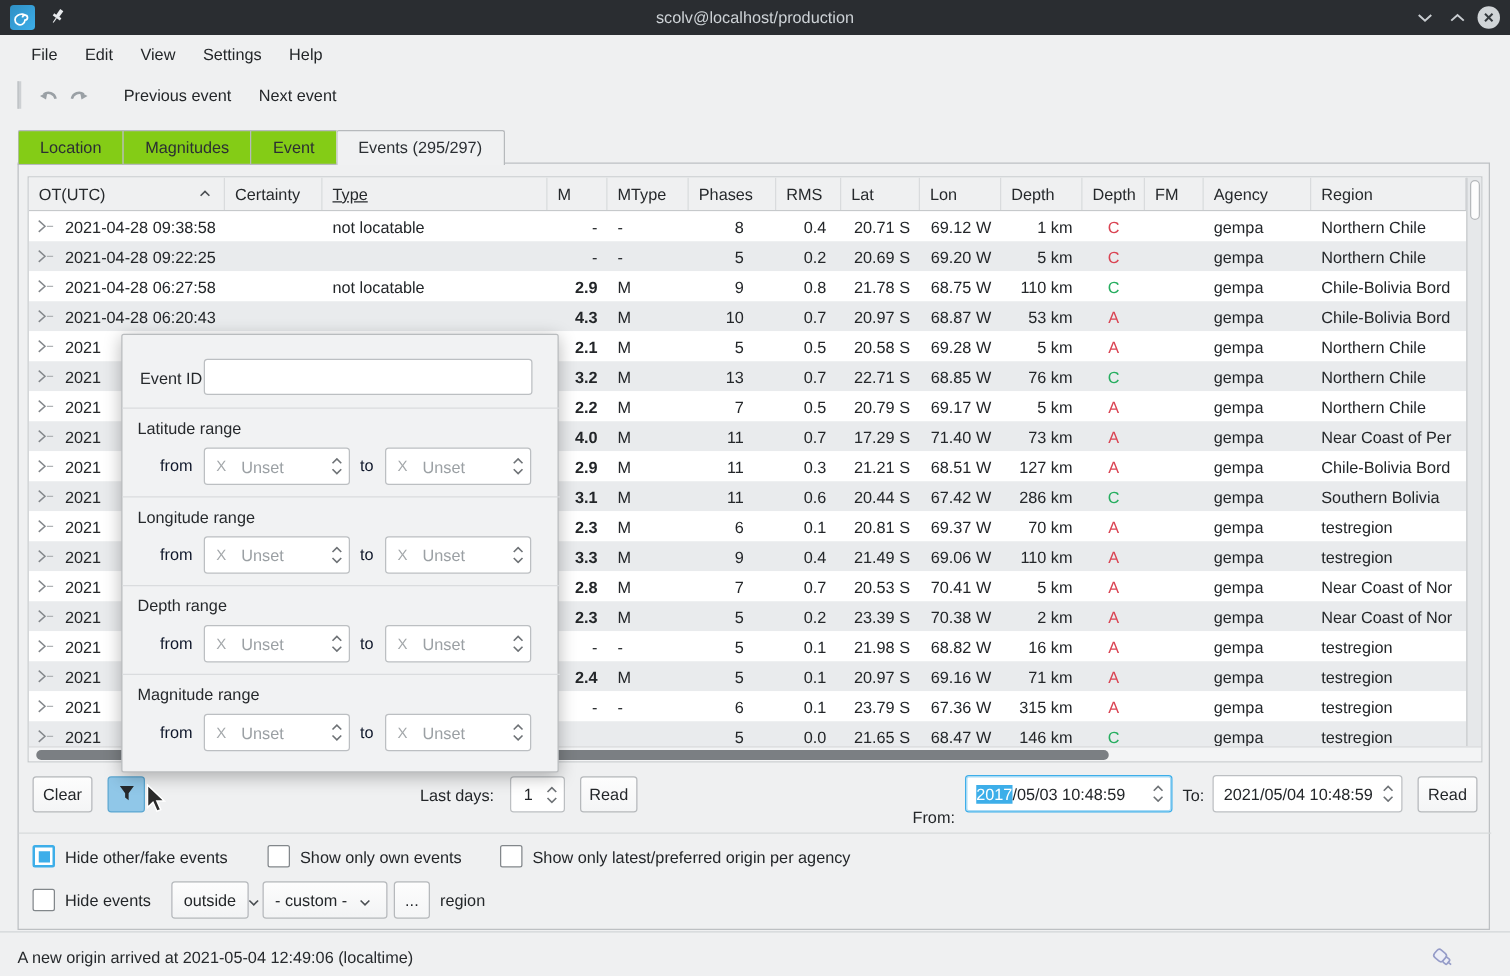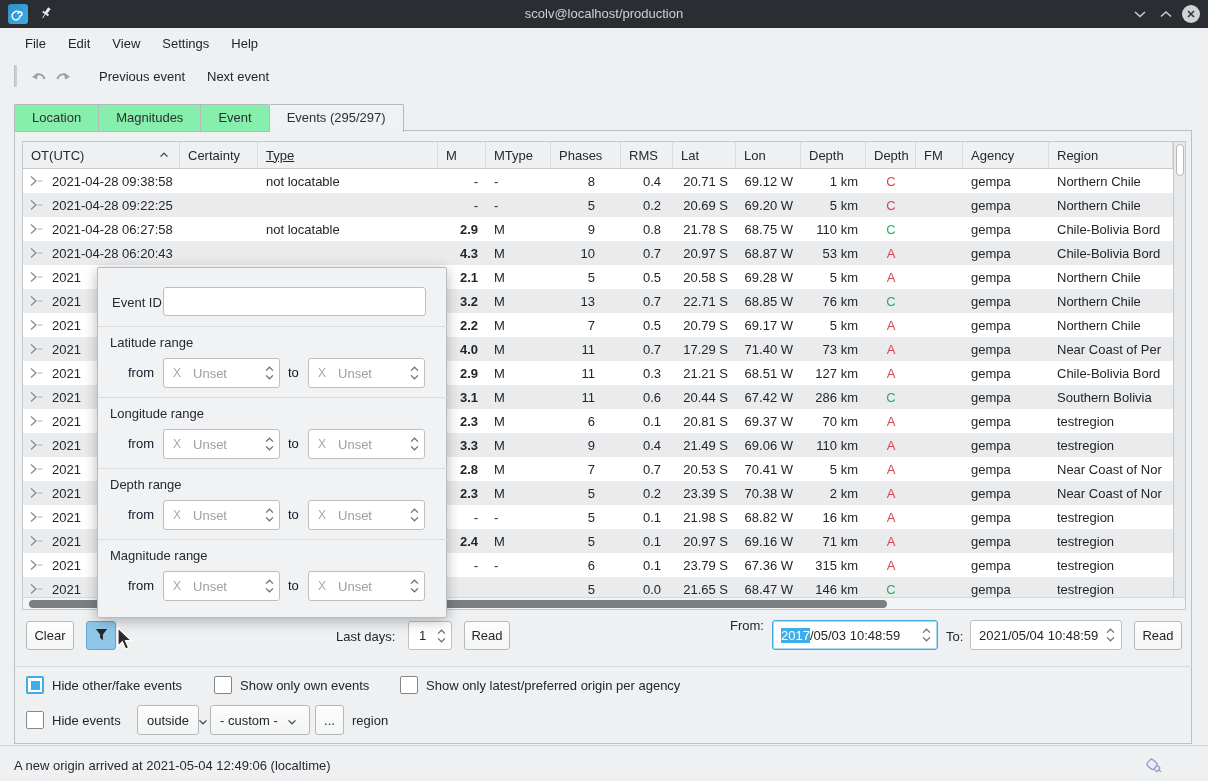--- a/index.html
+++ b/index.html
@@ -20,21 +20,21 @@
   
   .menubar{position:absolute;left:0;top:28px;width:1208px;height:31px;display:flex;align-items:center;padding-left:14px}
   .menu-item{padding:4px 11px;border-radius:3px}
   .toolbar{position:absolute;left:0;top:59px;width:1208px;height:34px;display:flex;align-items:center}
   .tb-handle{width:2px;height:22px;background:#cdd0d3;margin-left:14px;margin-right:8px;border-left:1px solid #bcc0c3}
   .tb-icon{width:26px;height:24px;display:flex;align-items:center;justify-content:center}
   .tb-btn{padding:5px 10px;border-radius:3px;margin-left:2px}
 
   
   .tabbar{position:absolute;left:14px;top:104px;height:27px;display:flex;z-index:3}
-  .tab{height:26px;line-height:26px;padding:0 17px;background:#86efac;border:1px solid #b6b9bc;
+  .tab{height:26px;line-height:26px;padding:0 17px;background:#84cc16;border:1px solid #b6b9bc;
        border-right:none;color:#2b2f33}
   .tab:first-child{border-top-left-radius:2px}
   .tab:last-child{border-right:1px solid #b6b9bc}
   .tab.active{background:#f0f1f2;height:27px;border-right:1px solid #b6b9bc;border-bottom:none;
               border-top-left-radius:2px;border-top-right-radius:2px}
 
   
   .frame{position:absolute;left:14px;top:130px;width:1178px;height:614px;background:#eff0f1;
          border:1px solid #bdc0c3;box-sizing:border-box}
 
@@ -822,21 +822,21 @@
       <svg width="9" height="6" viewBox="0 0 9 6">
         <polyline points="1,4.6 4.5,1.2 8,4.6" stroke="#6e7276" stroke-width="1.3" fill="none"></polyline>
       </svg>
       <svg width="9" height="6" viewBox="0 0 9 6">
         <polyline points="1,1.4 4.5,4.8 8,1.4" stroke="#6e7276" stroke-width="1.3" fill="none"></polyline>
       </svg>
     </span>
 </div>
 <div class="btn" style="left:464px;top:621px;width:46px;height:29px">Read</div>
 
-<span class="ctrl-label" style="left:730px;top:618px">From:</span>
+<span class="ctrl-label" style="left:730px;top:646px">From:</span>
 <div class="dt focused" style="left:772px;top:620px;width:166px">
   <span class="sel">2017</span>
     <span>/05/03 10:48:59</span>
   <span class="arrows" style="position:absolute;right:6px;top:50%;transform:translateY(-50%);display:flex;flex-direction:column;gap:2px">
       <svg width="9" height="6" viewBox="0 0 9 6">
         <polyline points="1,4.6 4.5,1.2 8,4.6" stroke="#6e7276" stroke-width="1.3" fill="none"></polyline>
       </svg>
       <svg width="9" height="6" viewBox="0 0 9 6">
         <polyline points="1,1.4 4.5,4.8 8,1.4" stroke="#6e7276" stroke-width="1.3" fill="none"></polyline>
       </svg>

